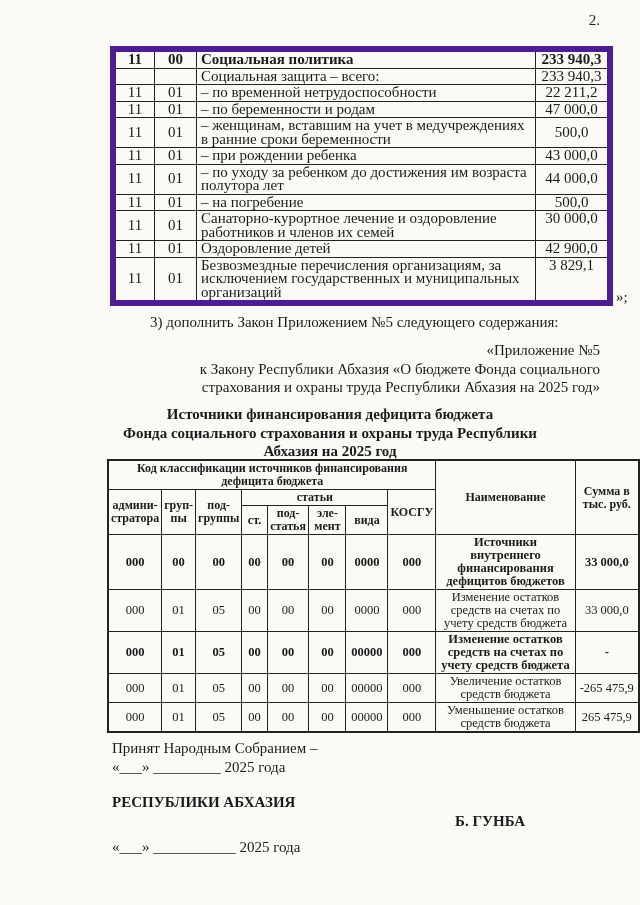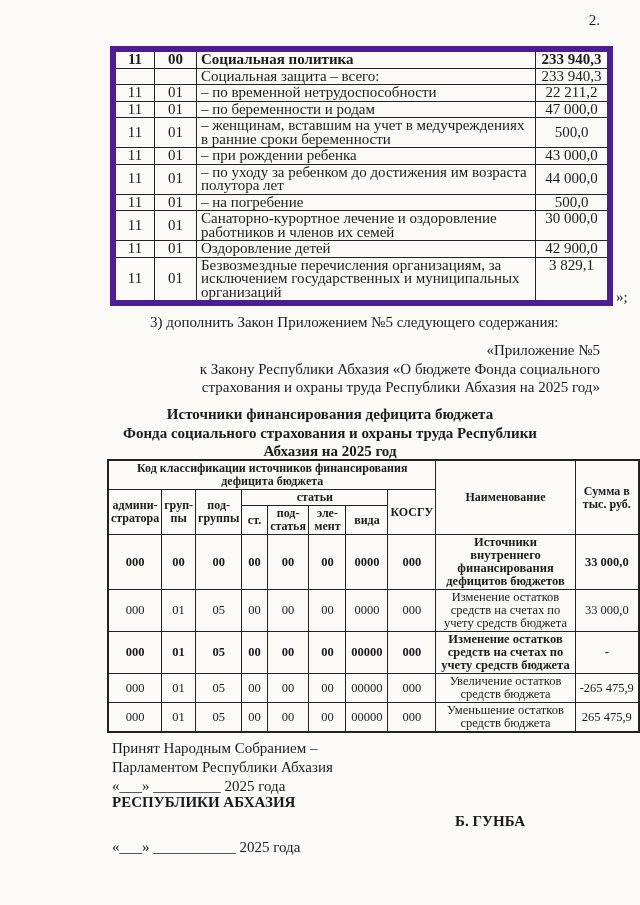--- a/index.html
+++ b/index.html
@@ -225,21 +225,20 @@
           <td class="n">Уменьшение остатков средств бюджета</td>
           <td>265 475,9</td>
         </tr>
       </tbody>
     </table>
 
   </div>
 
   <div class="accepted">
     <div>Принят Народным Собранием –</div>
-    <div>Парламентом Республики Абхазия</div>
     <div>«___» _________ 2025 года</div>
   </div>
 
   <div class="pres">
     <div>РЕСПУБЛИКИ АБХАЗИЯ</div>
     <div class="name">Б. ГУНБА</div>
   </div>
 
   <div class="place">
     <div>«___» ___________ 2025 года</div>

